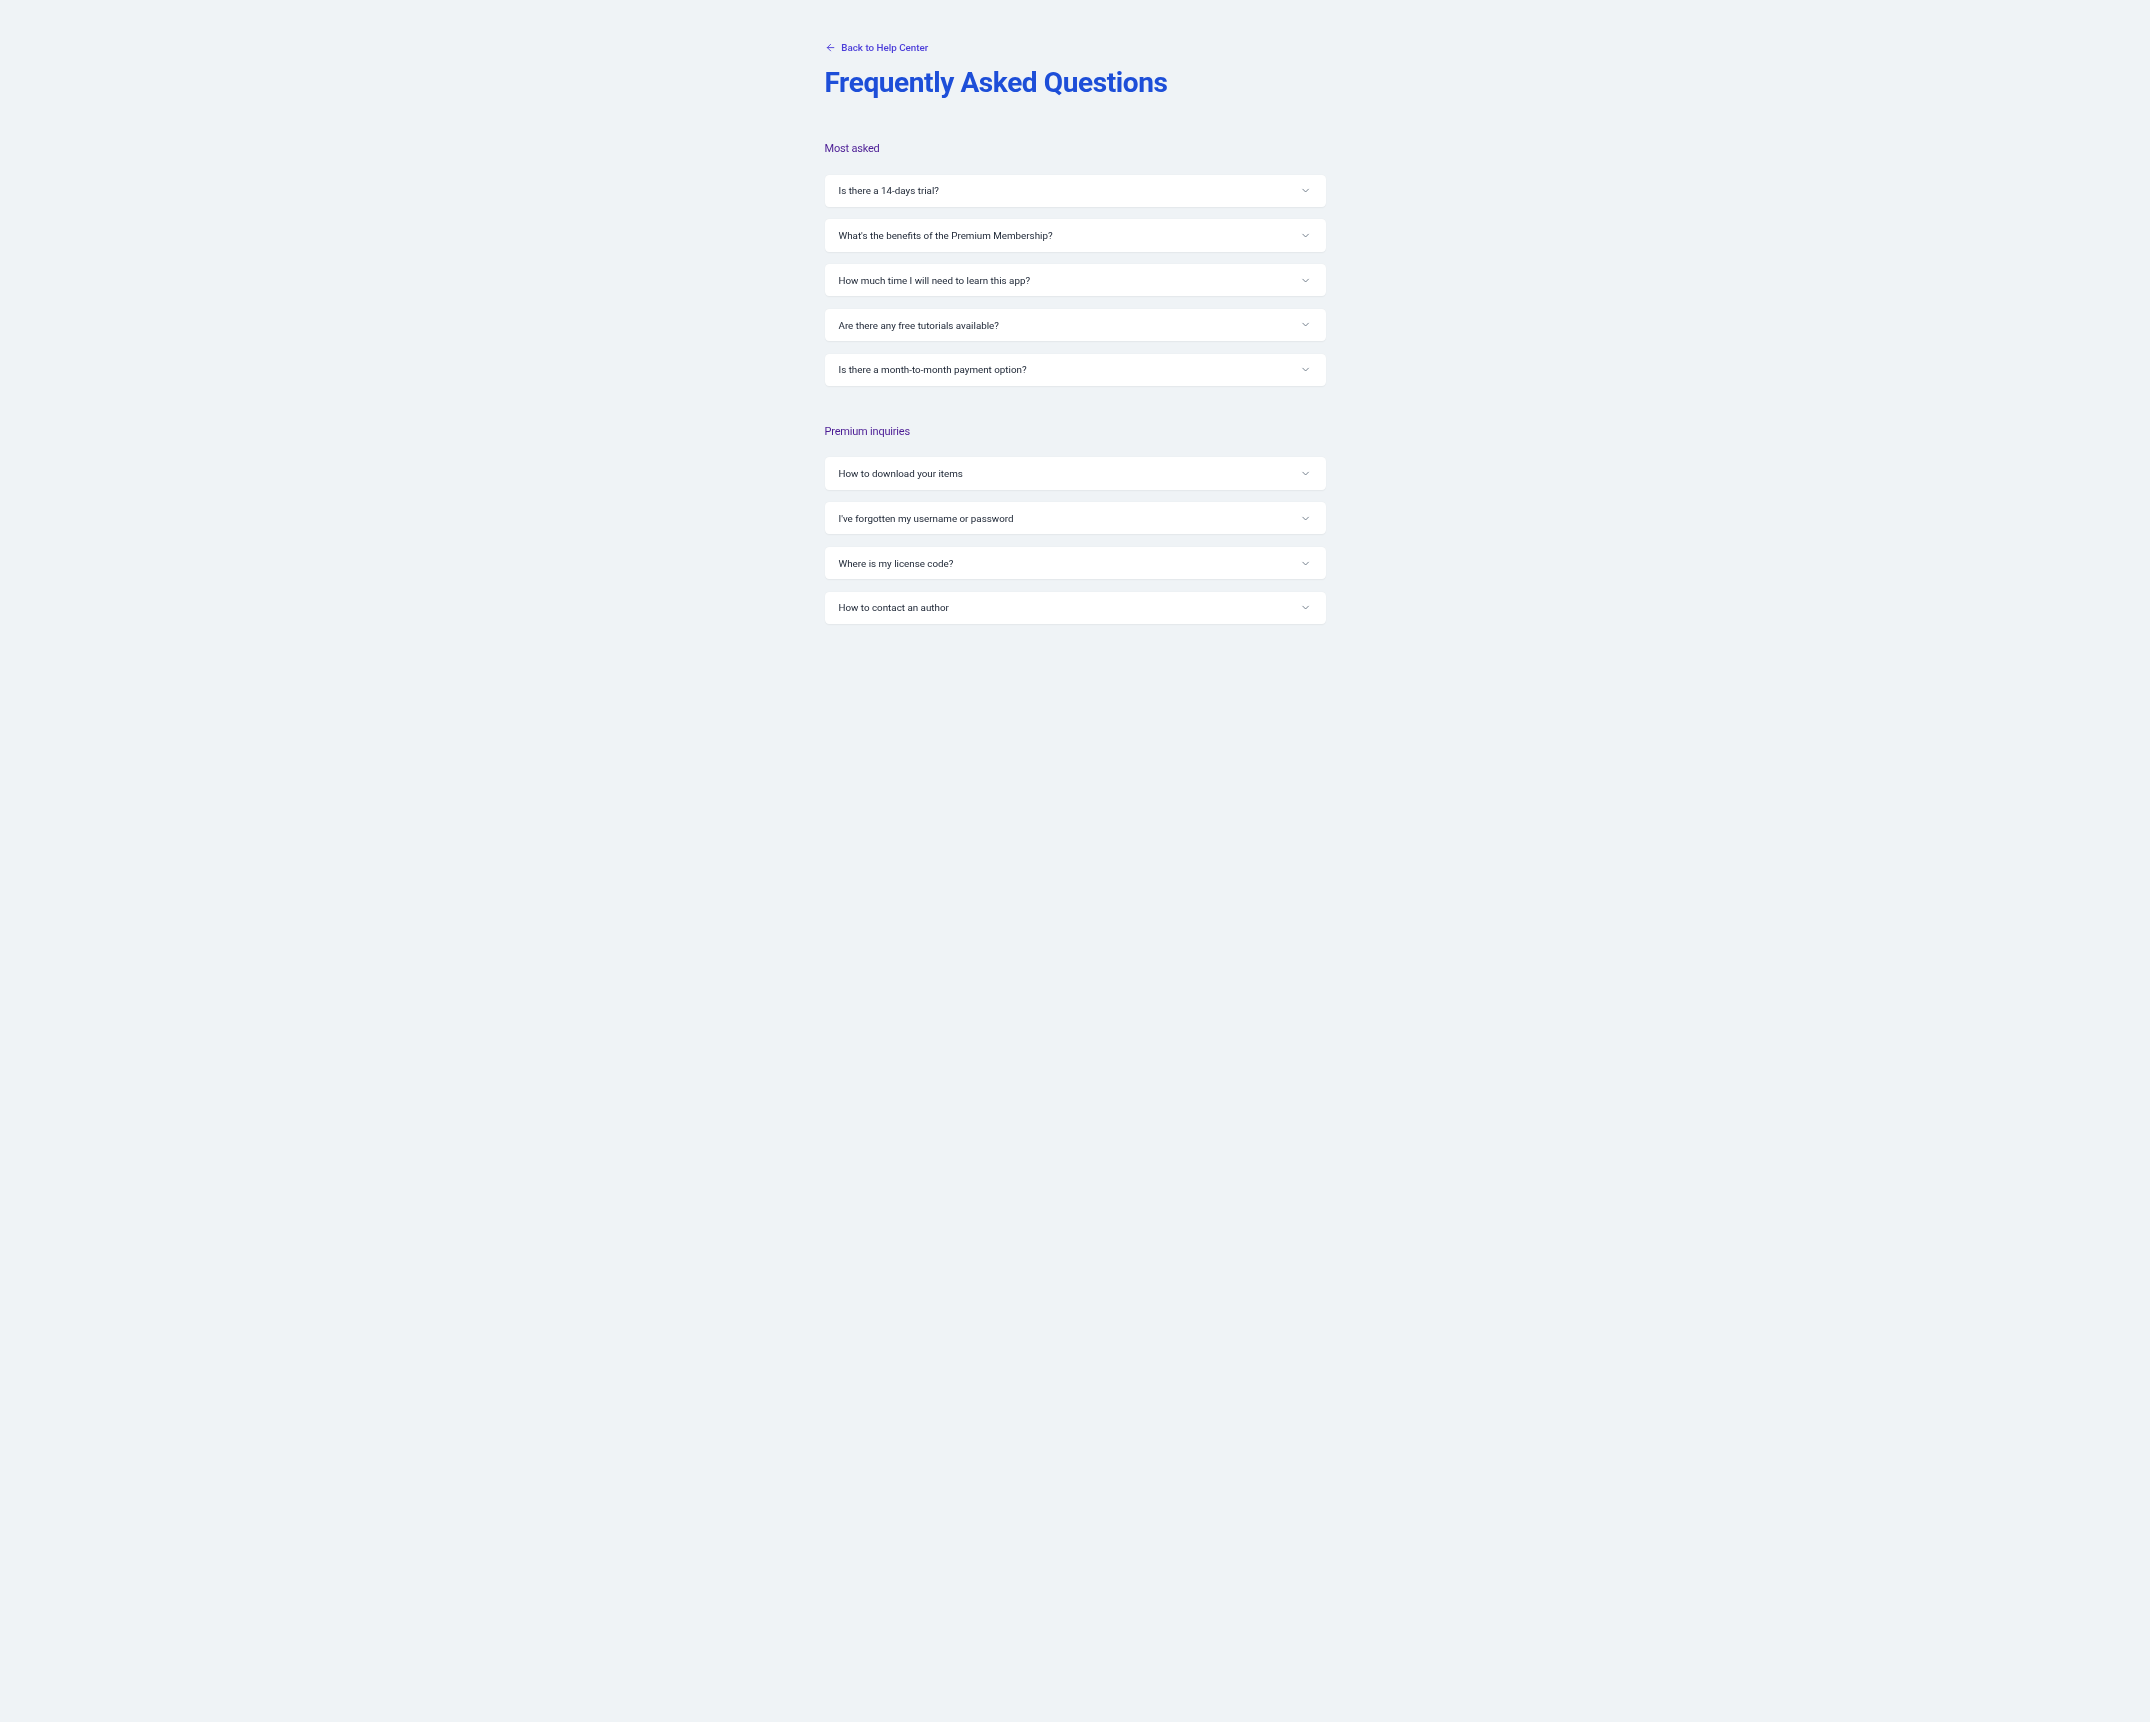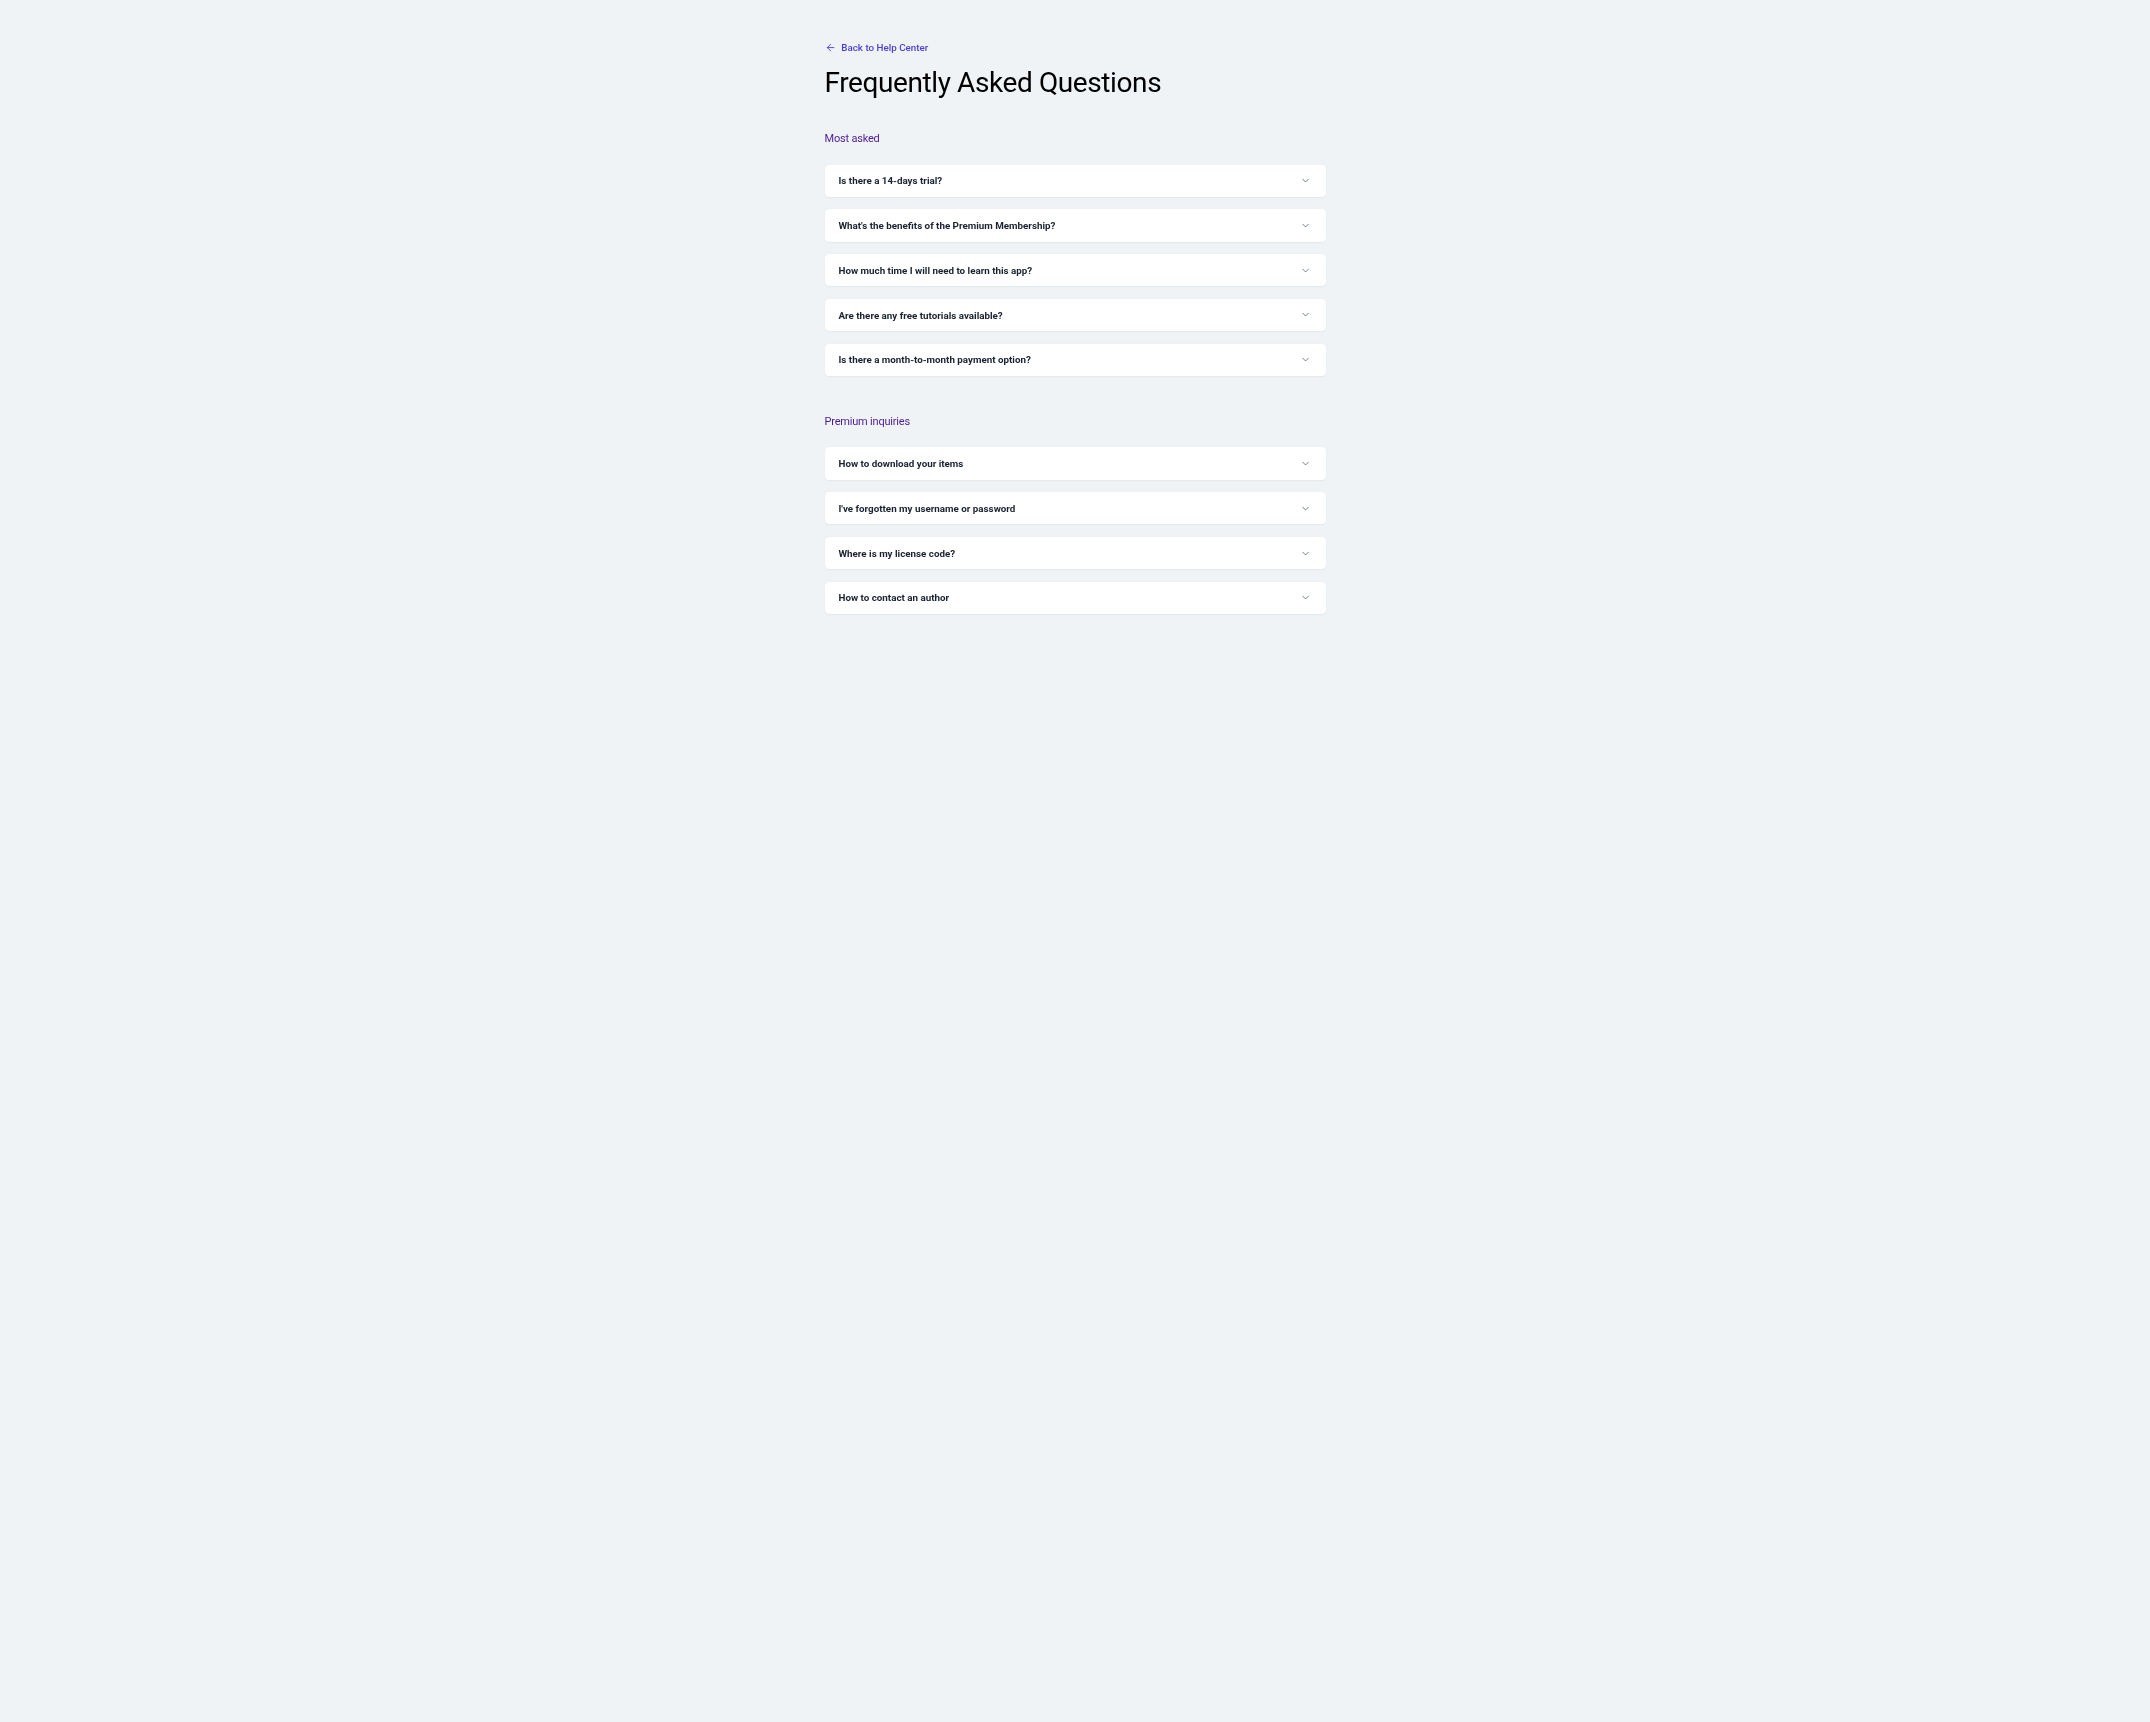--- a/index.html
+++ b/index.html
@@ -32,24 +32,24 @@
       cursor: pointer;
     }
     
     .back-link svg {
       width: 11.2px;
       height: 11.2px;
     }
     
     .page-title {
       font-size: 28px;
-      font-weight: 400;
-      color: #000000;
+      font-weight: 700;
+      color: #1d4ed8;
       line-height: 1.2;
-      margin-bottom: 32px;
+      margin-bottom: 42px;
       letter-spacing: -0.4px;
     }
     
     .section-title {
       font-size: 11px;
       font-weight: 400;
       color: #4c1d95;
       margin-bottom: 19.6px;
       letter-spacing: -0.2px;
     }
@@ -67,21 +67,21 @@
       box-shadow: 0 0.7px 1.4px rgba(0, 0, 0, 0.05);
       cursor: pointer;
       display: flex;
       align-items: center;
       justify-content: space-between;
       padding: 10.5px 14px;
     }
     
     .accordion-label {
       font-size: 9.8px;
-      font-weight: 700;
+      font-weight: 400;
       color: #1a2332;
     }
     
     .accordion-chevron {
       color: #6b7785;
       display: flex;
       align-items: center;
     }
     
     .accordion-chevron svg {

